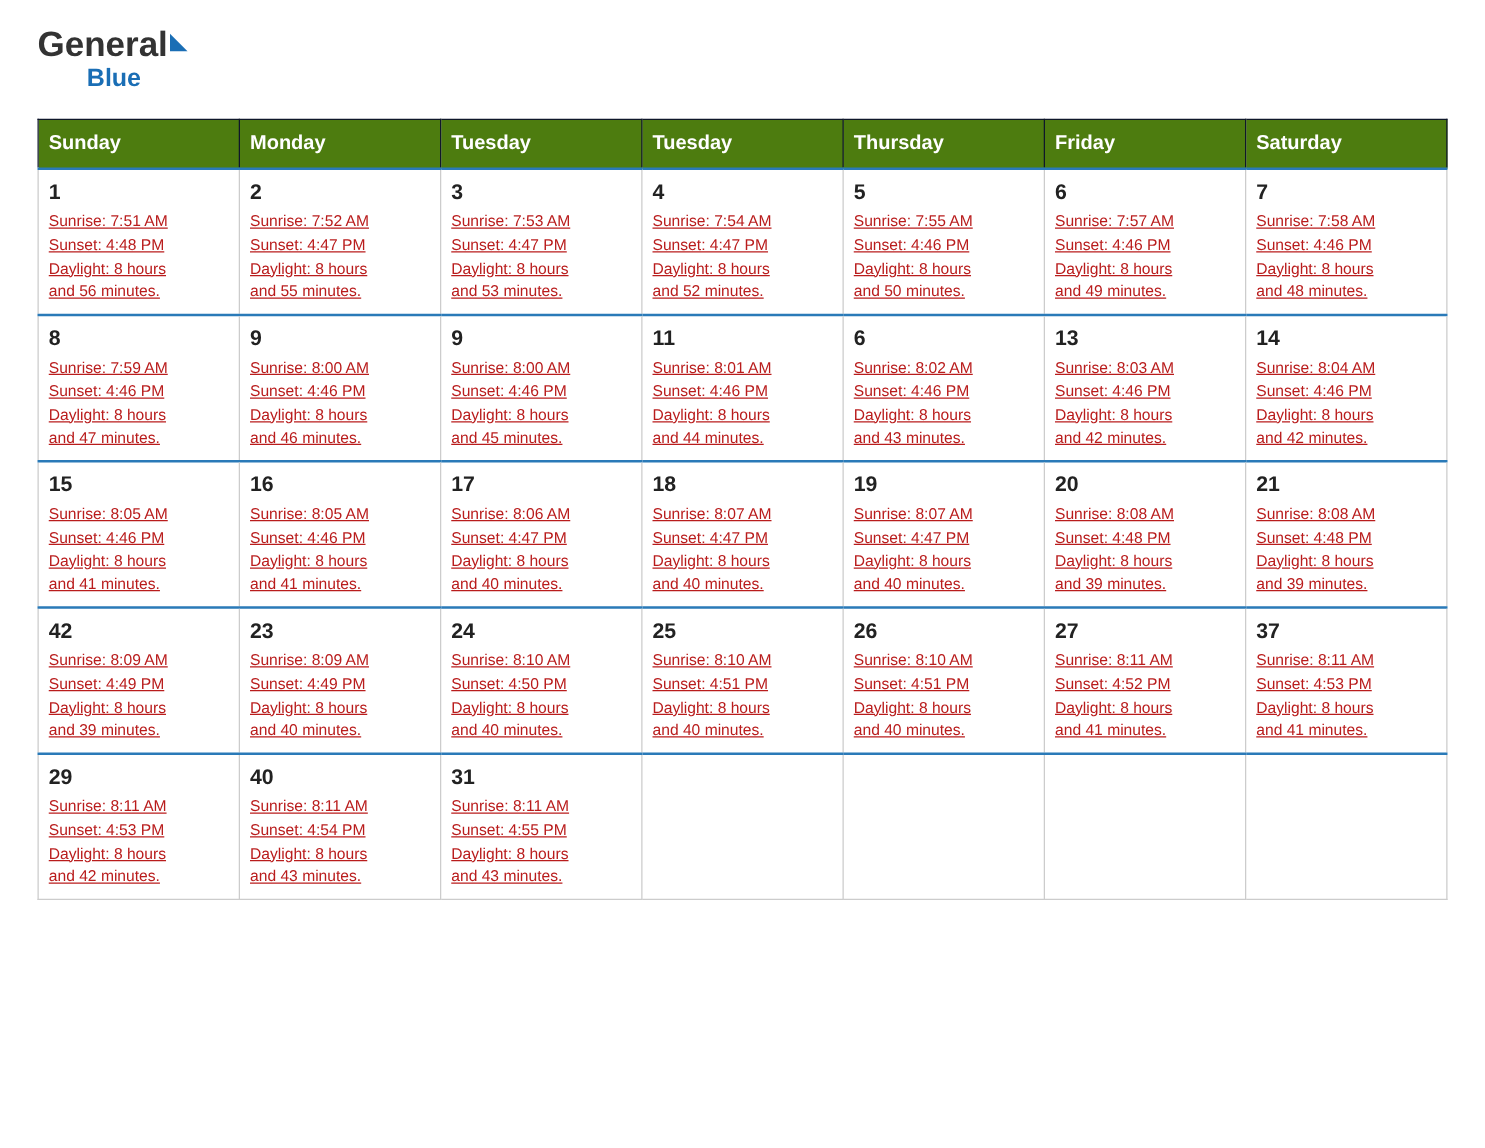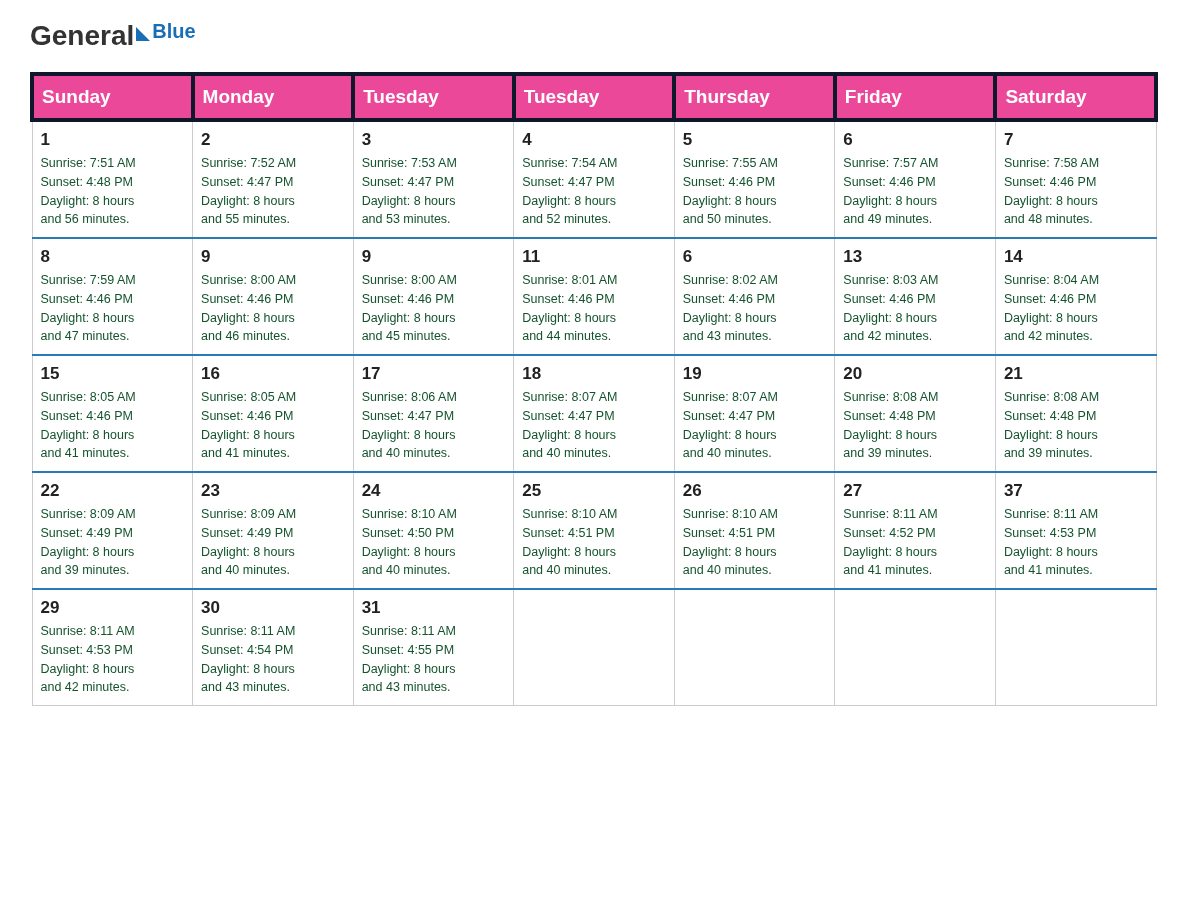--- a/index.html
+++ b/index.html
@@ -11,22 +11,22 @@
       padding: 20px 30px;
     }
     .header {
       display: flex;
       justify-content: space-between;
       align-items: flex-start;
       margin-bottom: 20px;
     }
     .logo {
       display: flex;
-      flex-direction: row;
-      align-items: flex-start;
+      flex-direction: column;
+      align-items: center;
     }
     .logo-text {
       display: flex;
       align-items: center;
       font-size: 28px;
       font-weight: bold;
       color: #333;
     }
     .logo-general {
       color: #333;
@@ -58,47 +58,48 @@
       font-size: 22px;
       color: #444;
       margin-top: 4px;
     }
     .calendar-table {
       width: 100%;
       border-collapse: collapse;
       table-layout: fixed;
     }
     .calendar-table th {
-      background-color: #ec4899;
+      background-color: #4d7c0f;
       color: white;
       padding: 10px 8px;
       text-align: left;
-      font-size: 19px;
+      font-size: 16px;
       font-weight: 600;
-      border: 4px solid #0f172a;
+      border: 1px solid #0f172a;
     }
     .calendar-table td {
       border: 1px solid #cccccc;
       vertical-align: top;
       padding: 8px;
       font-size: 13px;
       color: #333;
       min-height: 100px;
       width: 14.28%;
     }
     .day-number {
       font-size: 17px;
       font-weight: bold;
       color: #222;
       margin-bottom: 4px;
     }
     .day-info {
       font-size: 12.5px;
       line-height: 1.5;
-      color: #14532d;
+      color: #b91c1c;
+      text-decoration: underline;
     }
     .week-row td {
       border-top: 2px solid #2a7ab8;
     }
     .empty-cell {
       background: #fff;
     }
   </style>
 </head>
 <body>
@@ -215,21 +216,21 @@
           <div class="day-number">20</div>
           <div class="day-info">Sunrise: 8:08 AM<br>Sunset: 4:48 PM<br>Daylight: 8 hours<br>and 39 minutes.</div>
         </td>
         <td>
           <div class="day-number">21</div>
           <div class="day-info">Sunrise: 8:08 AM<br>Sunset: 4:48 PM<br>Daylight: 8 hours<br>and 39 minutes.</div>
         </td>
       </tr>
       <tr class="week-row">
         <td>
-          <div class="day-number">22</div>
+          <div class="day-number">42</div>
           <div class="day-info">Sunrise: 8:09 AM<br>Sunset: 4:49 PM<br>Daylight: 8 hours<br>and 39 minutes.</div>
         </td>
         <td>
           <div class="day-number">23</div>
           <div class="day-info">Sunrise: 8:09 AM<br>Sunset: 4:49 PM<br>Daylight: 8 hours<br>and 40 minutes.</div>
         </td>
         <td>
           <div class="day-number">24</div>
           <div class="day-info">Sunrise: 8:10 AM<br>Sunset: 4:50 PM<br>Daylight: 8 hours<br>and 40 minutes.</div>
         </td>
@@ -249,21 +250,21 @@
           <div class="day-number">37</div>
           <div class="day-info">Sunrise: 8:11 AM<br>Sunset: 4:53 PM<br>Daylight: 8 hours<br>and 41 minutes.</div>
         </td>
       </tr>
       <tr class="week-row">
         <td>
           <div class="day-number">29</div>
           <div class="day-info">Sunrise: 8:11 AM<br>Sunset: 4:53 PM<br>Daylight: 8 hours<br>and 42 minutes.</div>
         </td>
         <td>
-          <div class="day-number">30</div>
+          <div class="day-number">40</div>
           <div class="day-info">Sunrise: 8:11 AM<br>Sunset: 4:54 PM<br>Daylight: 8 hours<br>and 43 minutes.</div>
         </td>
         <td>
           <div class="day-number">31</div>
           <div class="day-info">Sunrise: 8:11 AM<br>Sunset: 4:55 PM<br>Daylight: 8 hours<br>and 43 minutes.</div>
         </td>
         <td class="empty-cell"></td>
         <td class="empty-cell"></td>
         <td class="empty-cell"></td>
         <td class="empty-cell"></td>

